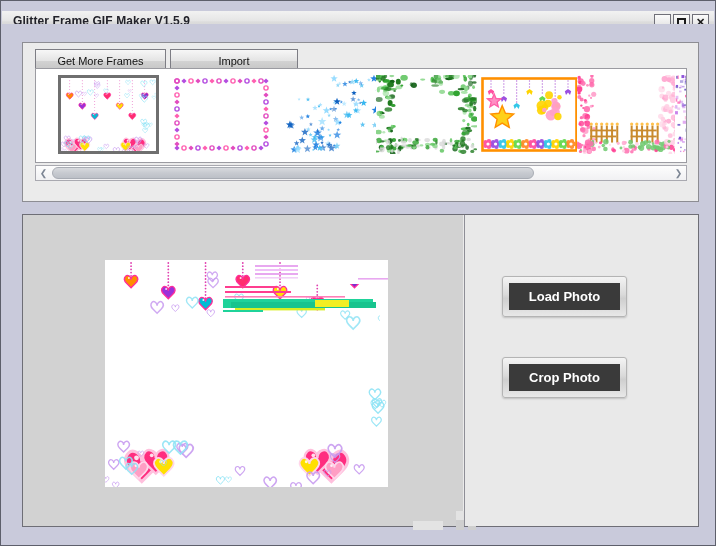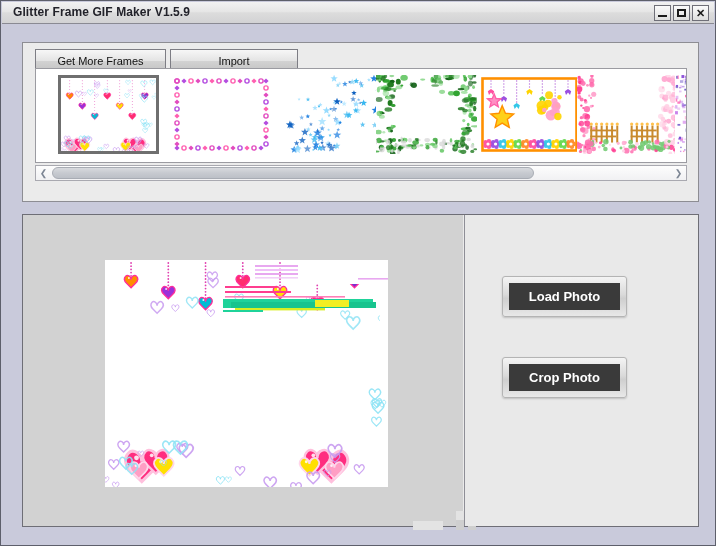--- a/index.html
+++ b/index.html
@@ -21,21 +21,21 @@
     width: 716px;
     height: 546px;
     background: #c9cadb;
     box-sizing: border-box;
     border: 1px solid #5d5f6b;
   }
 
   
   #title-bar {
     position: absolute;
-    left: 1px; top: 1px;
+    left: 1px; top: 10px;
     width: 712px;
     height: 22px;
     background: linear-gradient(to bottom, #f2f2f2 0%, #e6e6e6 45%, #dcdcdc 52%, #d2d2d4 100%);
     border-bottom: 1px solid #8a8a93;
     box-sizing: border-box;
   }
   #title-text {
     position: absolute;
     left: 11px; top: 3px;
     font-size: 12px;

